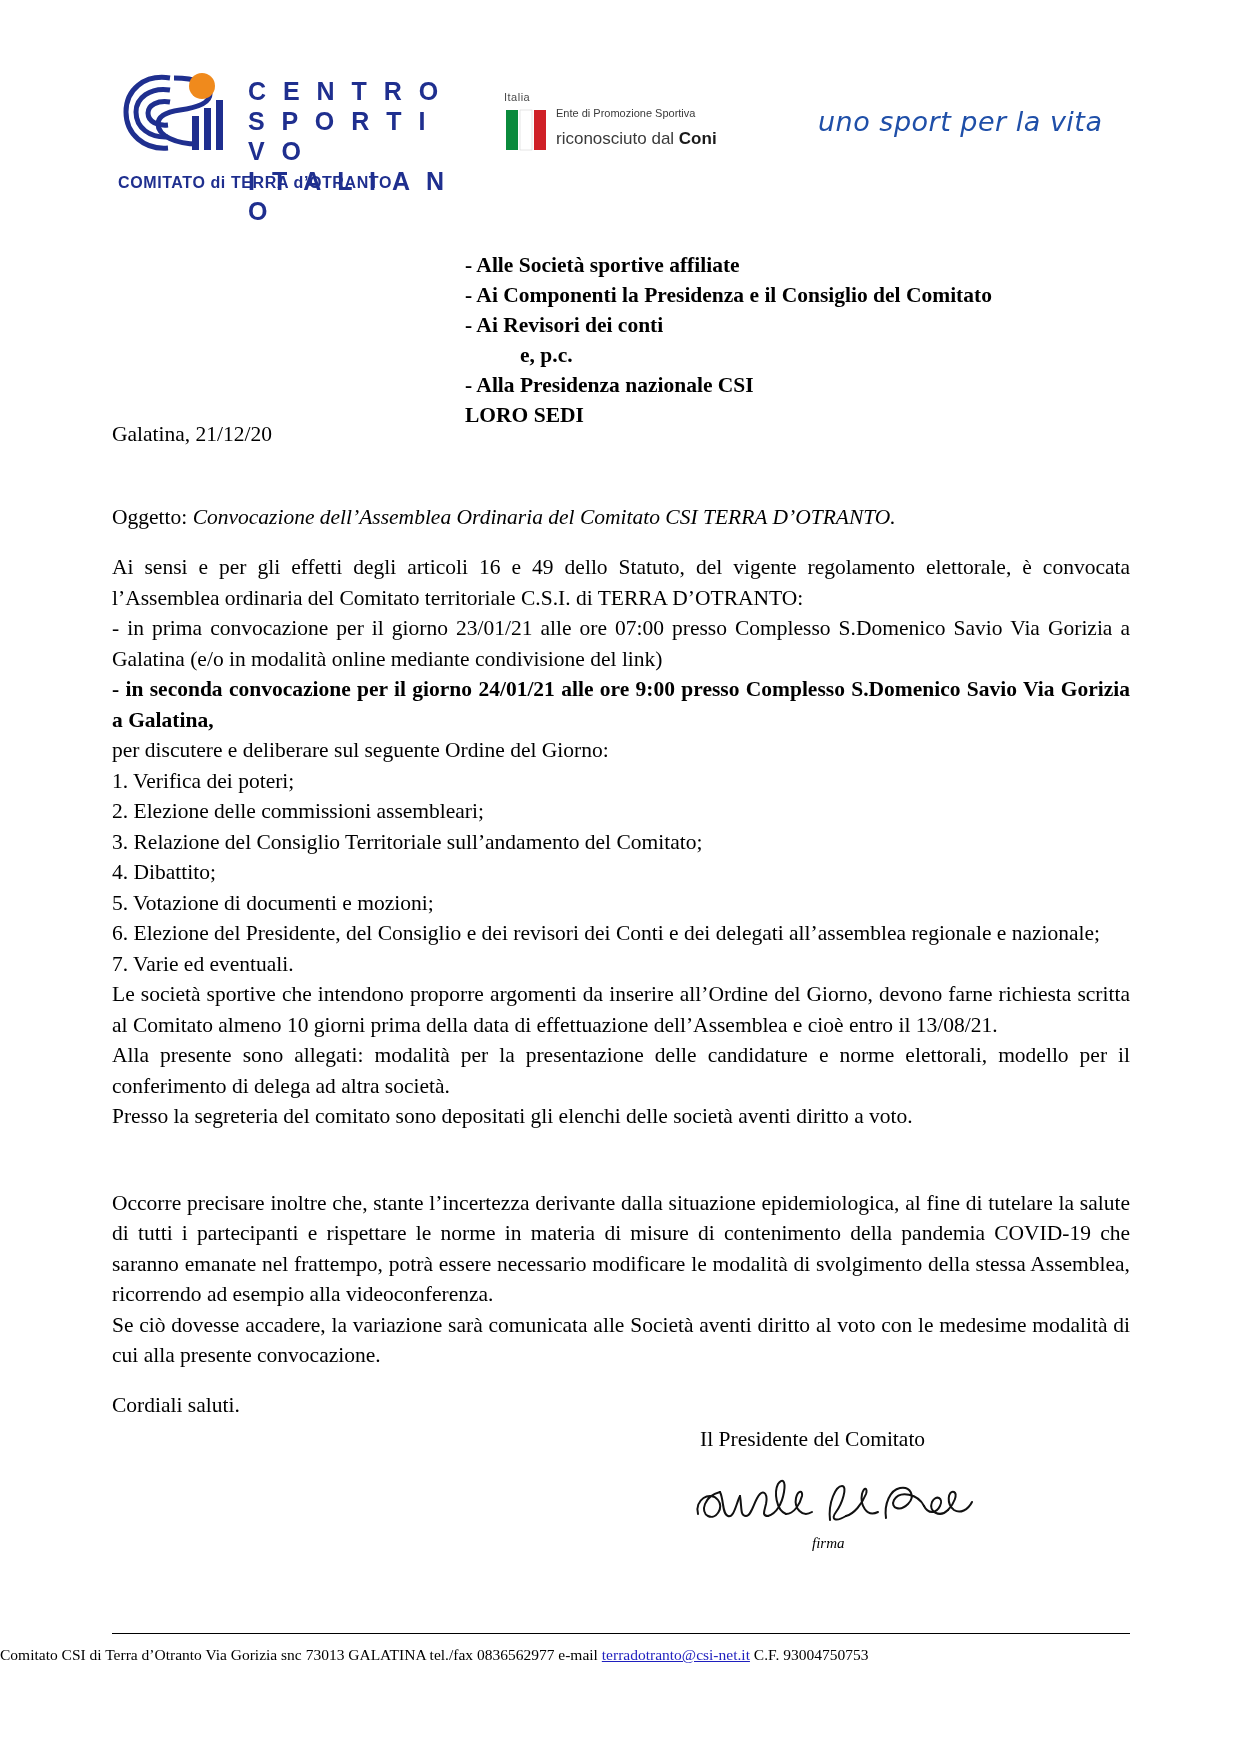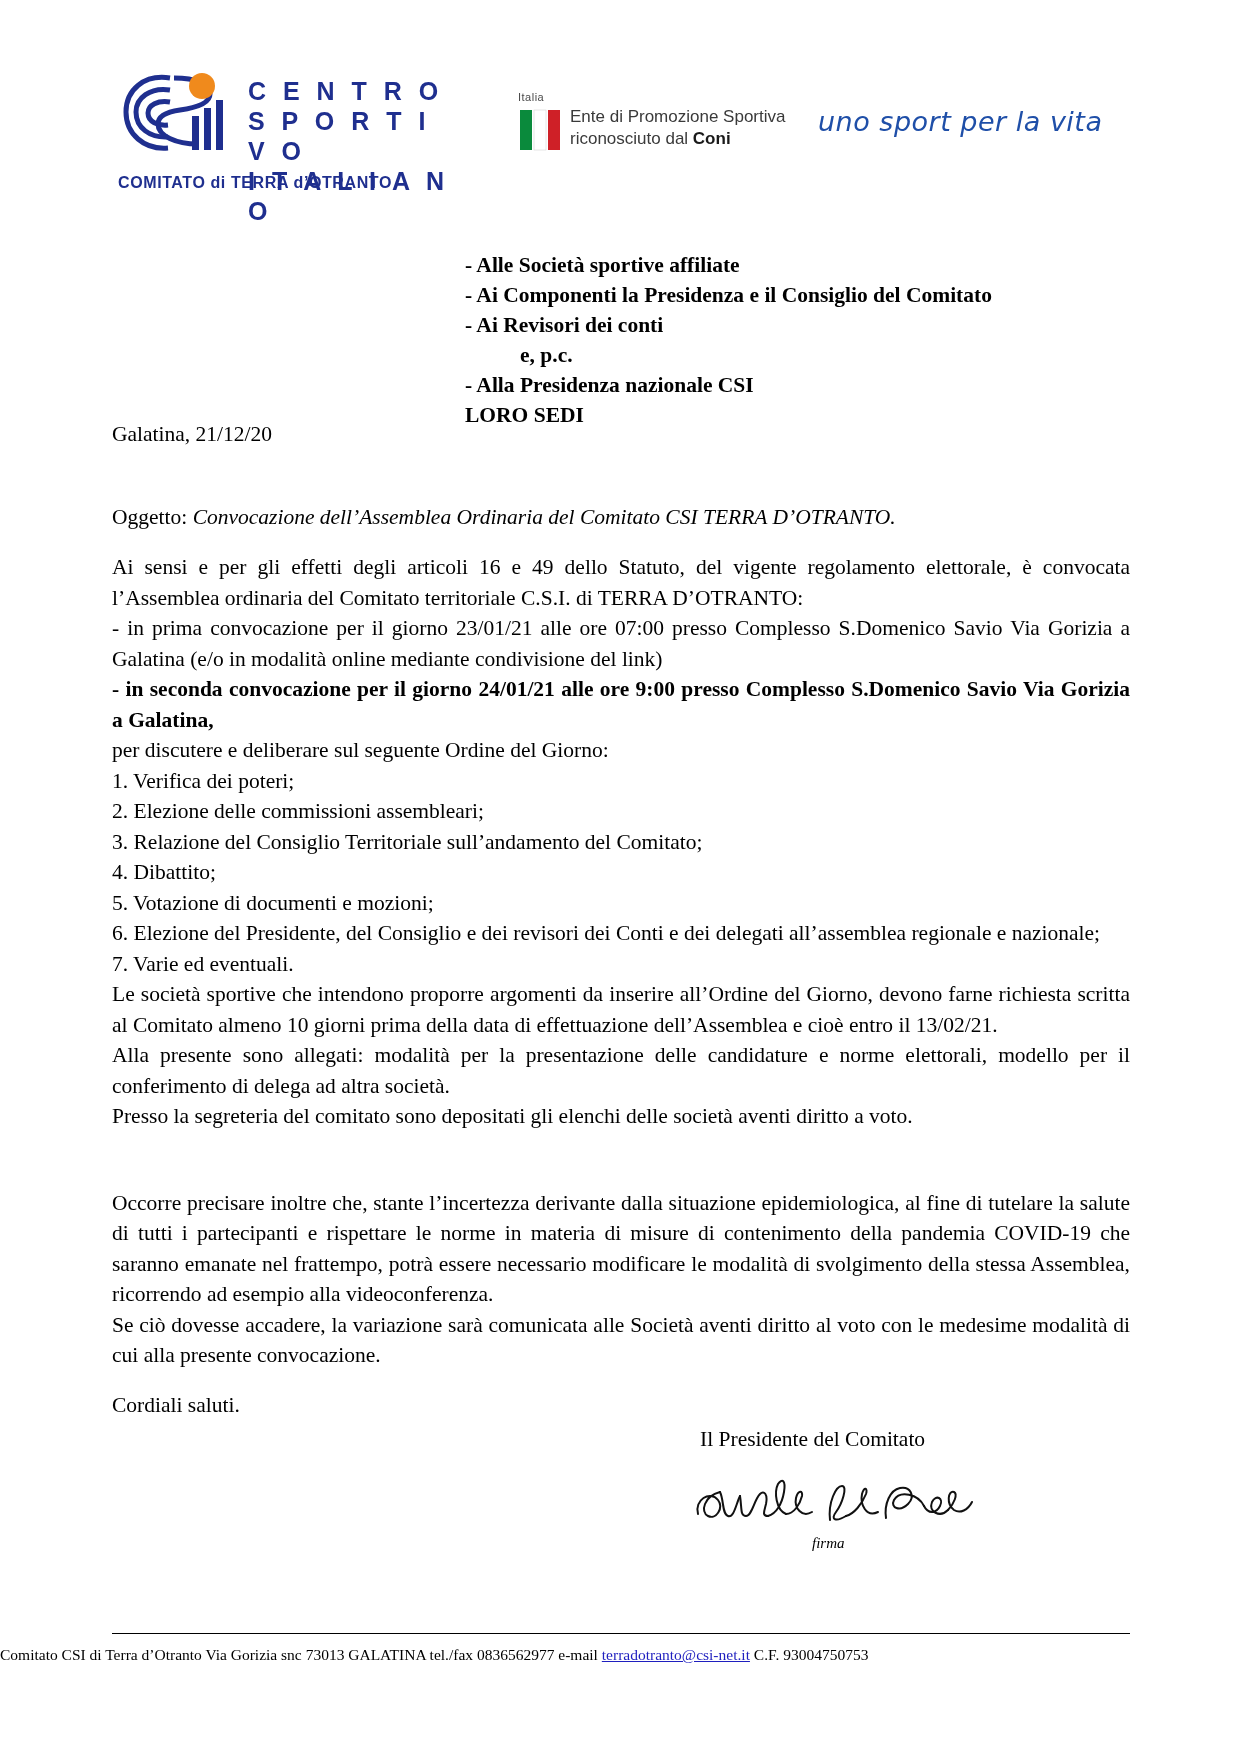--- a/index.html
+++ b/index.html
@@ -62,21 +62,21 @@
     font-family: "Liberation Sans", sans-serif;
     font-weight: bold;
     color: #1f2f8f;
     font-size: 16px;
     letter-spacing: 0.6px;
     white-space: nowrap;
   }
 
   .coni-block {
     position: absolute;
-    left: 400px;
+    left: 386px;
     top: 42px;
     width: 330px;
     height: 54px;
   }
   .coni-flag {
     position: absolute;
     left: 0;
     top: 4px;
     width: 44px;
     height: 44px;
@@ -88,21 +88,21 @@
     font-family: "Liberation Sans", sans-serif;
     font-size: 11px;
     color: #4a4a4a;
     letter-spacing: 0.5px;
   }
   .coni-line1 {
     position: absolute;
     left: 52px;
     top: 3px;
     font-family: "Liberation Sans", sans-serif;
-    font-size: 17px;
+    font-size: 11px;
     color: #3a3a3a;
   }
   .coni-line2 {
     position: absolute;
     left: 52px;
     top: 25px;
     font-family: "Liberation Sans", sans-serif;
     font-size: 17px;
     color: #3a3a3a;
   }
@@ -281,21 +281,21 @@
     <p>- in prima convocazione per il giorno 23/01/21 alle ore 07:00 presso Complesso S.Domenico Savio Via Gorizia  a Galatina (e/o in modalità online mediante condivisione del link)</p>
     <p><b>- in seconda convocazione per il giorno 24/01/21 alle ore 9:00 presso Complesso S.Domenico Savio Via Gorizia  a Galatina,</b></p>
     <p class="nojust">per discutere e deliberare sul seguente Ordine del Giorno:</p>
     <p class="nojust">1. Verifica dei poteri;</p>
     <p class="nojust">2. Elezione delle commissioni assembleari;</p>
     <p class="nojust">3. Relazione del Consiglio Territoriale sull’andamento del Comitato;</p>
     <p class="nojust">4. Dibattito;</p>
     <p class="nojust">5. Votazione di documenti e mozioni;</p>
     <p>6. Elezione del Presidente, del Consiglio e dei revisori dei Conti e dei delegati all’assemblea regionale e nazionale;</p>
     <p class="nojust">7. Varie ed eventuali.</p>
-    <p>Le società sportive che intendono proporre argomenti da inserire all’Ordine del Giorno, devono farne richiesta scritta al Comitato almeno 10 giorni prima della data di effettuazione dell’Assemblea e cioè entro il 13/02/21.</p>
+    <p>Le società sportive che intendono proporre argomenti da inserire all’Ordine del Giorno, devono farne richiesta scritta al Comitato almeno 10 giorni prima della data di effettuazione dell’Assemblea e cioè entro il 13/08/21.</p>
     <p>Alla presente sono allegati: modalità per la presentazione delle candidature e norme elettorali, modello per il conferimento di delega ad altra società.</p>
     <p class="nojust">Presso la segreteria del comitato sono depositati gli elenchi delle società aventi diritto a voto.</p>
     <div class="gap"></div>
     <div class="gap"></div>
     <p>Occorre precisare inoltre che, stante l’incertezza derivante dalla situazione epidemiologica, al fine di tutelare la salute di tutti i partecipanti e rispettare le norme in materia di misure di contenimento della pandemia COVID-19 che saranno emanate nel frattempo, potrà essere necessario modificare le modalità di svolgimento della stessa Assemblea, ricorrendo ad esempio alla videoconferenza.</p>
     <p>Se ciò dovesse accadere, la variazione sarà comunicata alle Società aventi diritto al voto con le medesime modalità di cui alla presente convocazione.</p>
   </div>
 
   <div class="closing">Cordiali saluti.</div>
 

